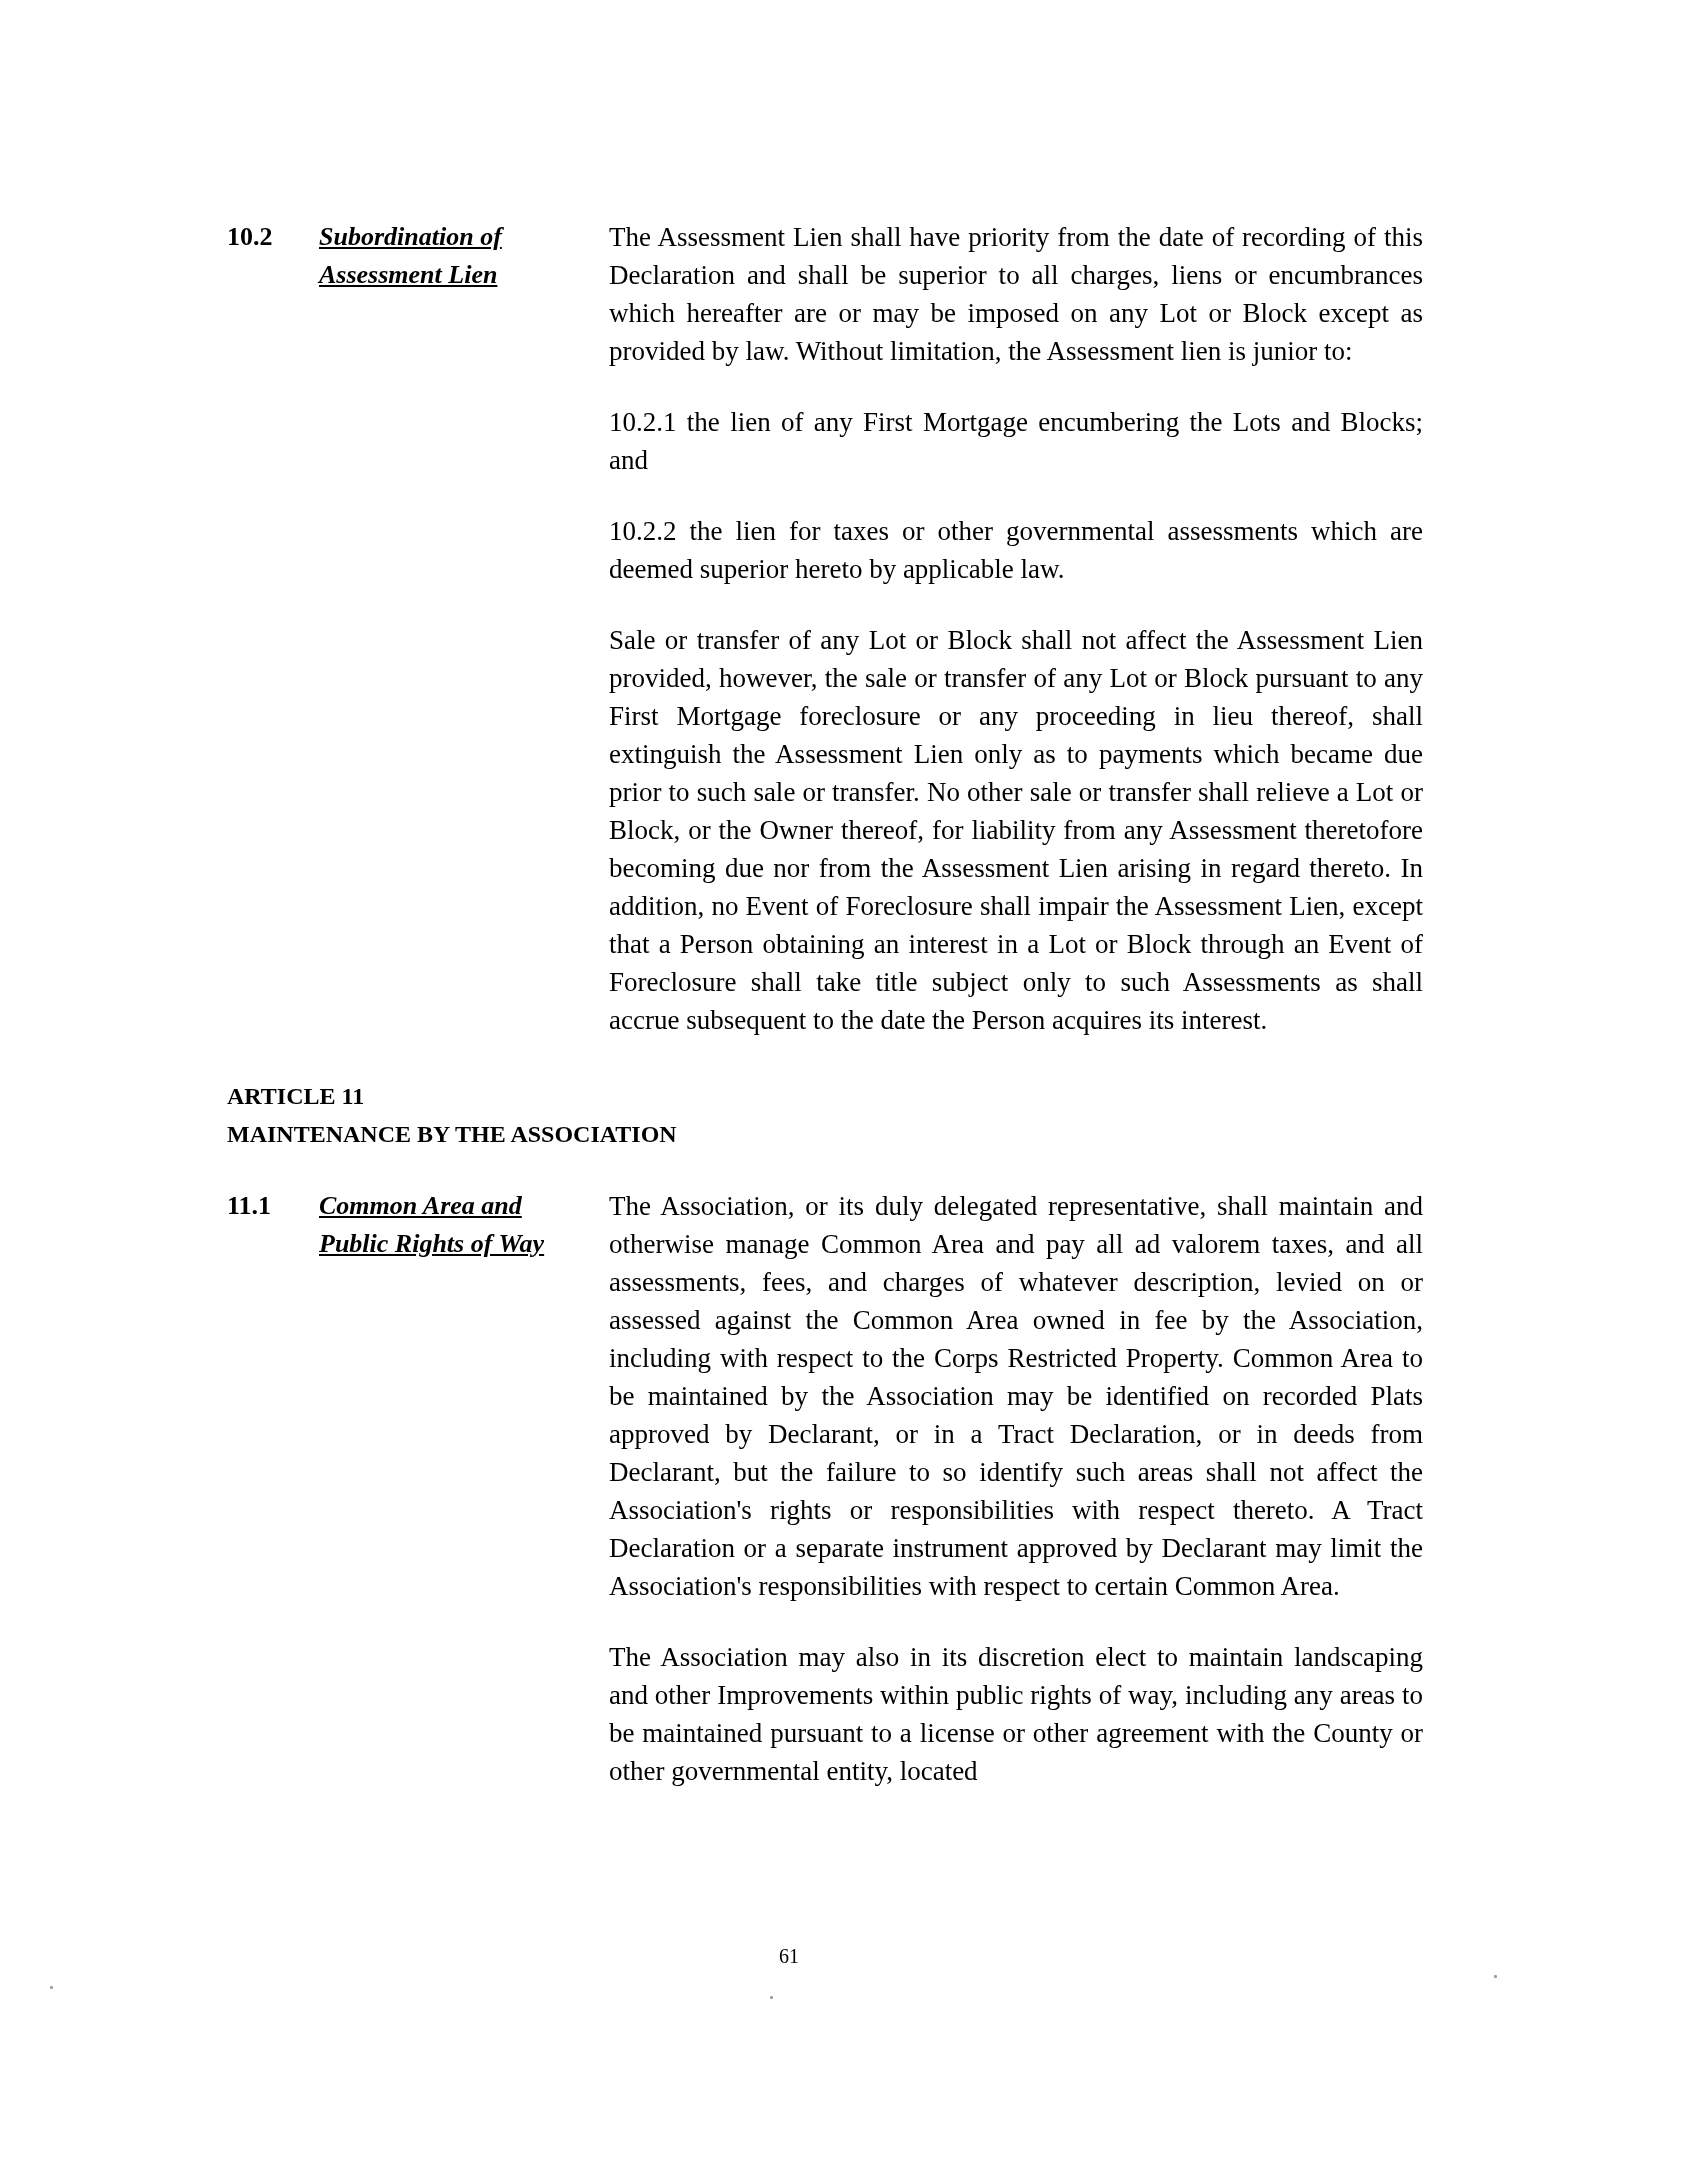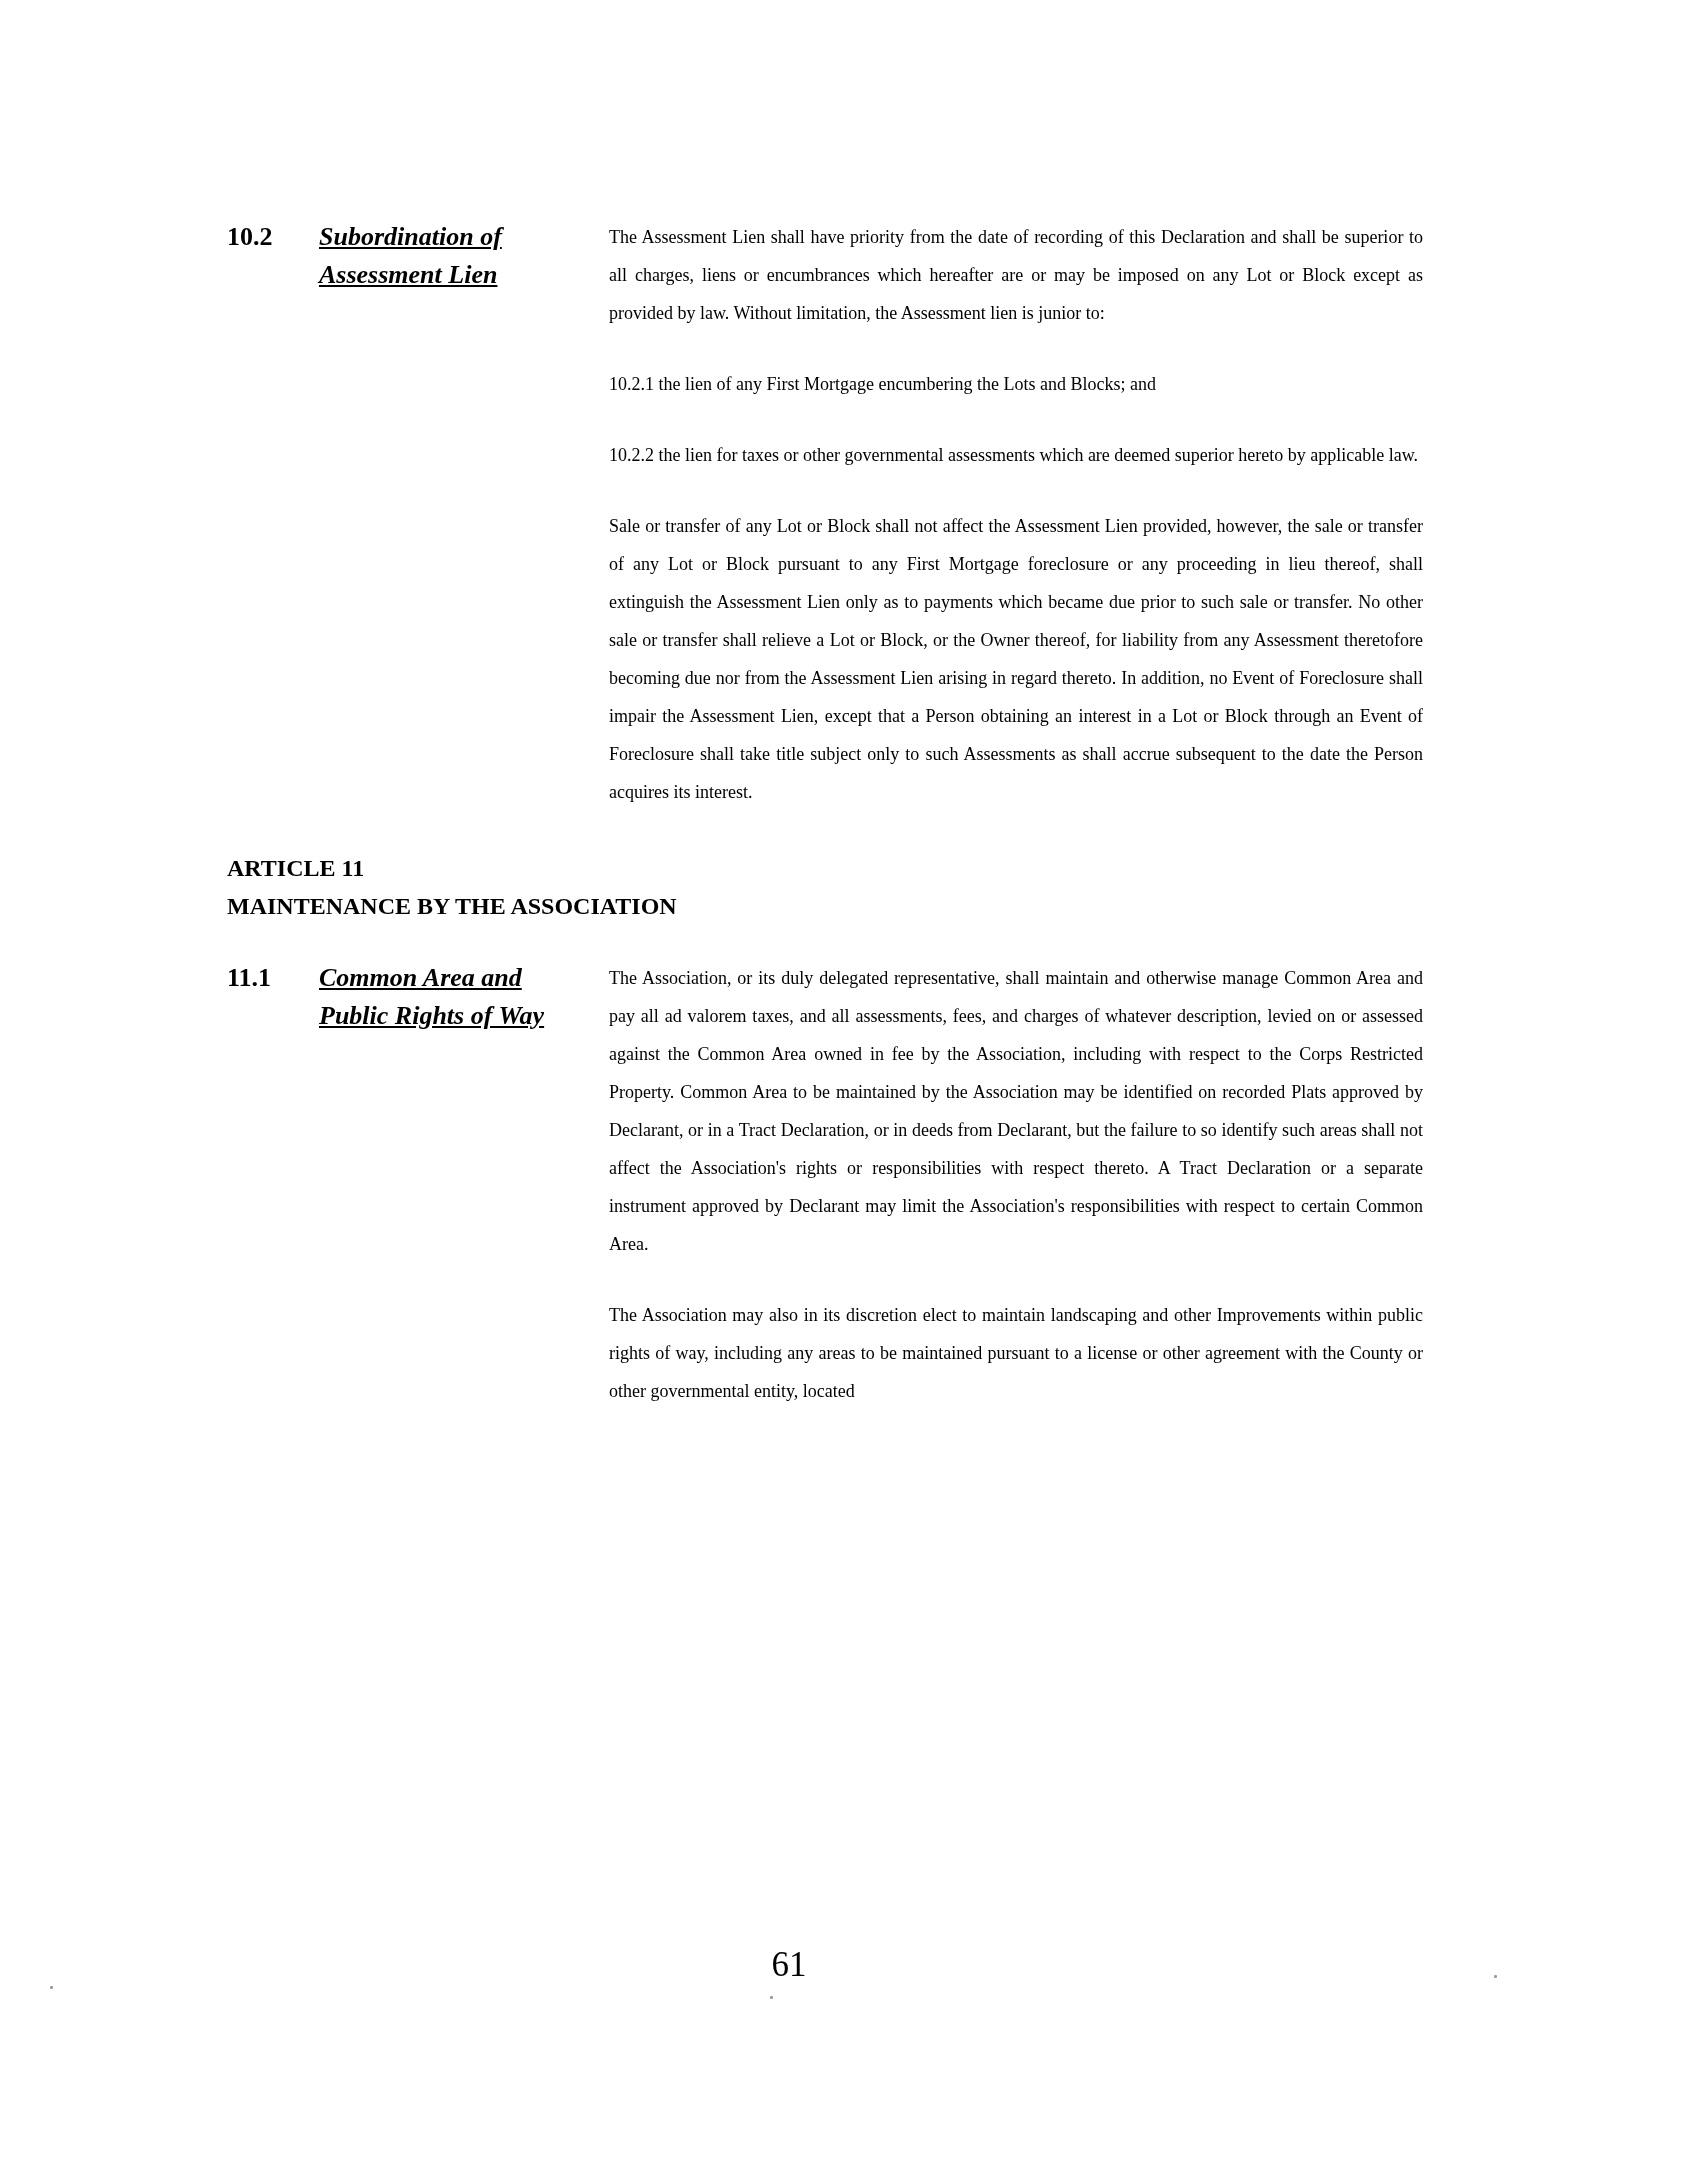--- a/index.html
+++ b/index.html
@@ -46,41 +46,41 @@
     box-sizing: border-box;
     padding-right: 40px;
     font-weight: bold;
     font-style: italic;
     text-decoration: underline;
     font-size: 26px;
     line-height: 38px;
   }
   .sec-body {
     flex: 1 1 auto;
-    font-size: 18px;
+    font-size: 27px;
     line-height: 38px;
     text-align: justify;
   }
   .sec-body p { margin: 0 0 33px 0; }
   .sec-body p:last-child { margin-bottom: 0; }
   .article-heading {
     text-align: left;
     font-weight: bold;
     font-size: 24px;
     line-height: 38px;
     margin: 38px 0 34px 0;
   }
   .article-heading div { margin: 0; }
   .page-number {
     position: absolute;
     top: 1945px;
     left: 191px;
     width: 1196px;
     text-align: center;
-    font-size: 35px;
+    font-size: 20px;
   }
   .speck {
     position: absolute;
     width: 2.6px;
     height: 2.6px;
     background: #9a9a9a;
     border-radius: 50%;
   }
 </style>
 </head>

